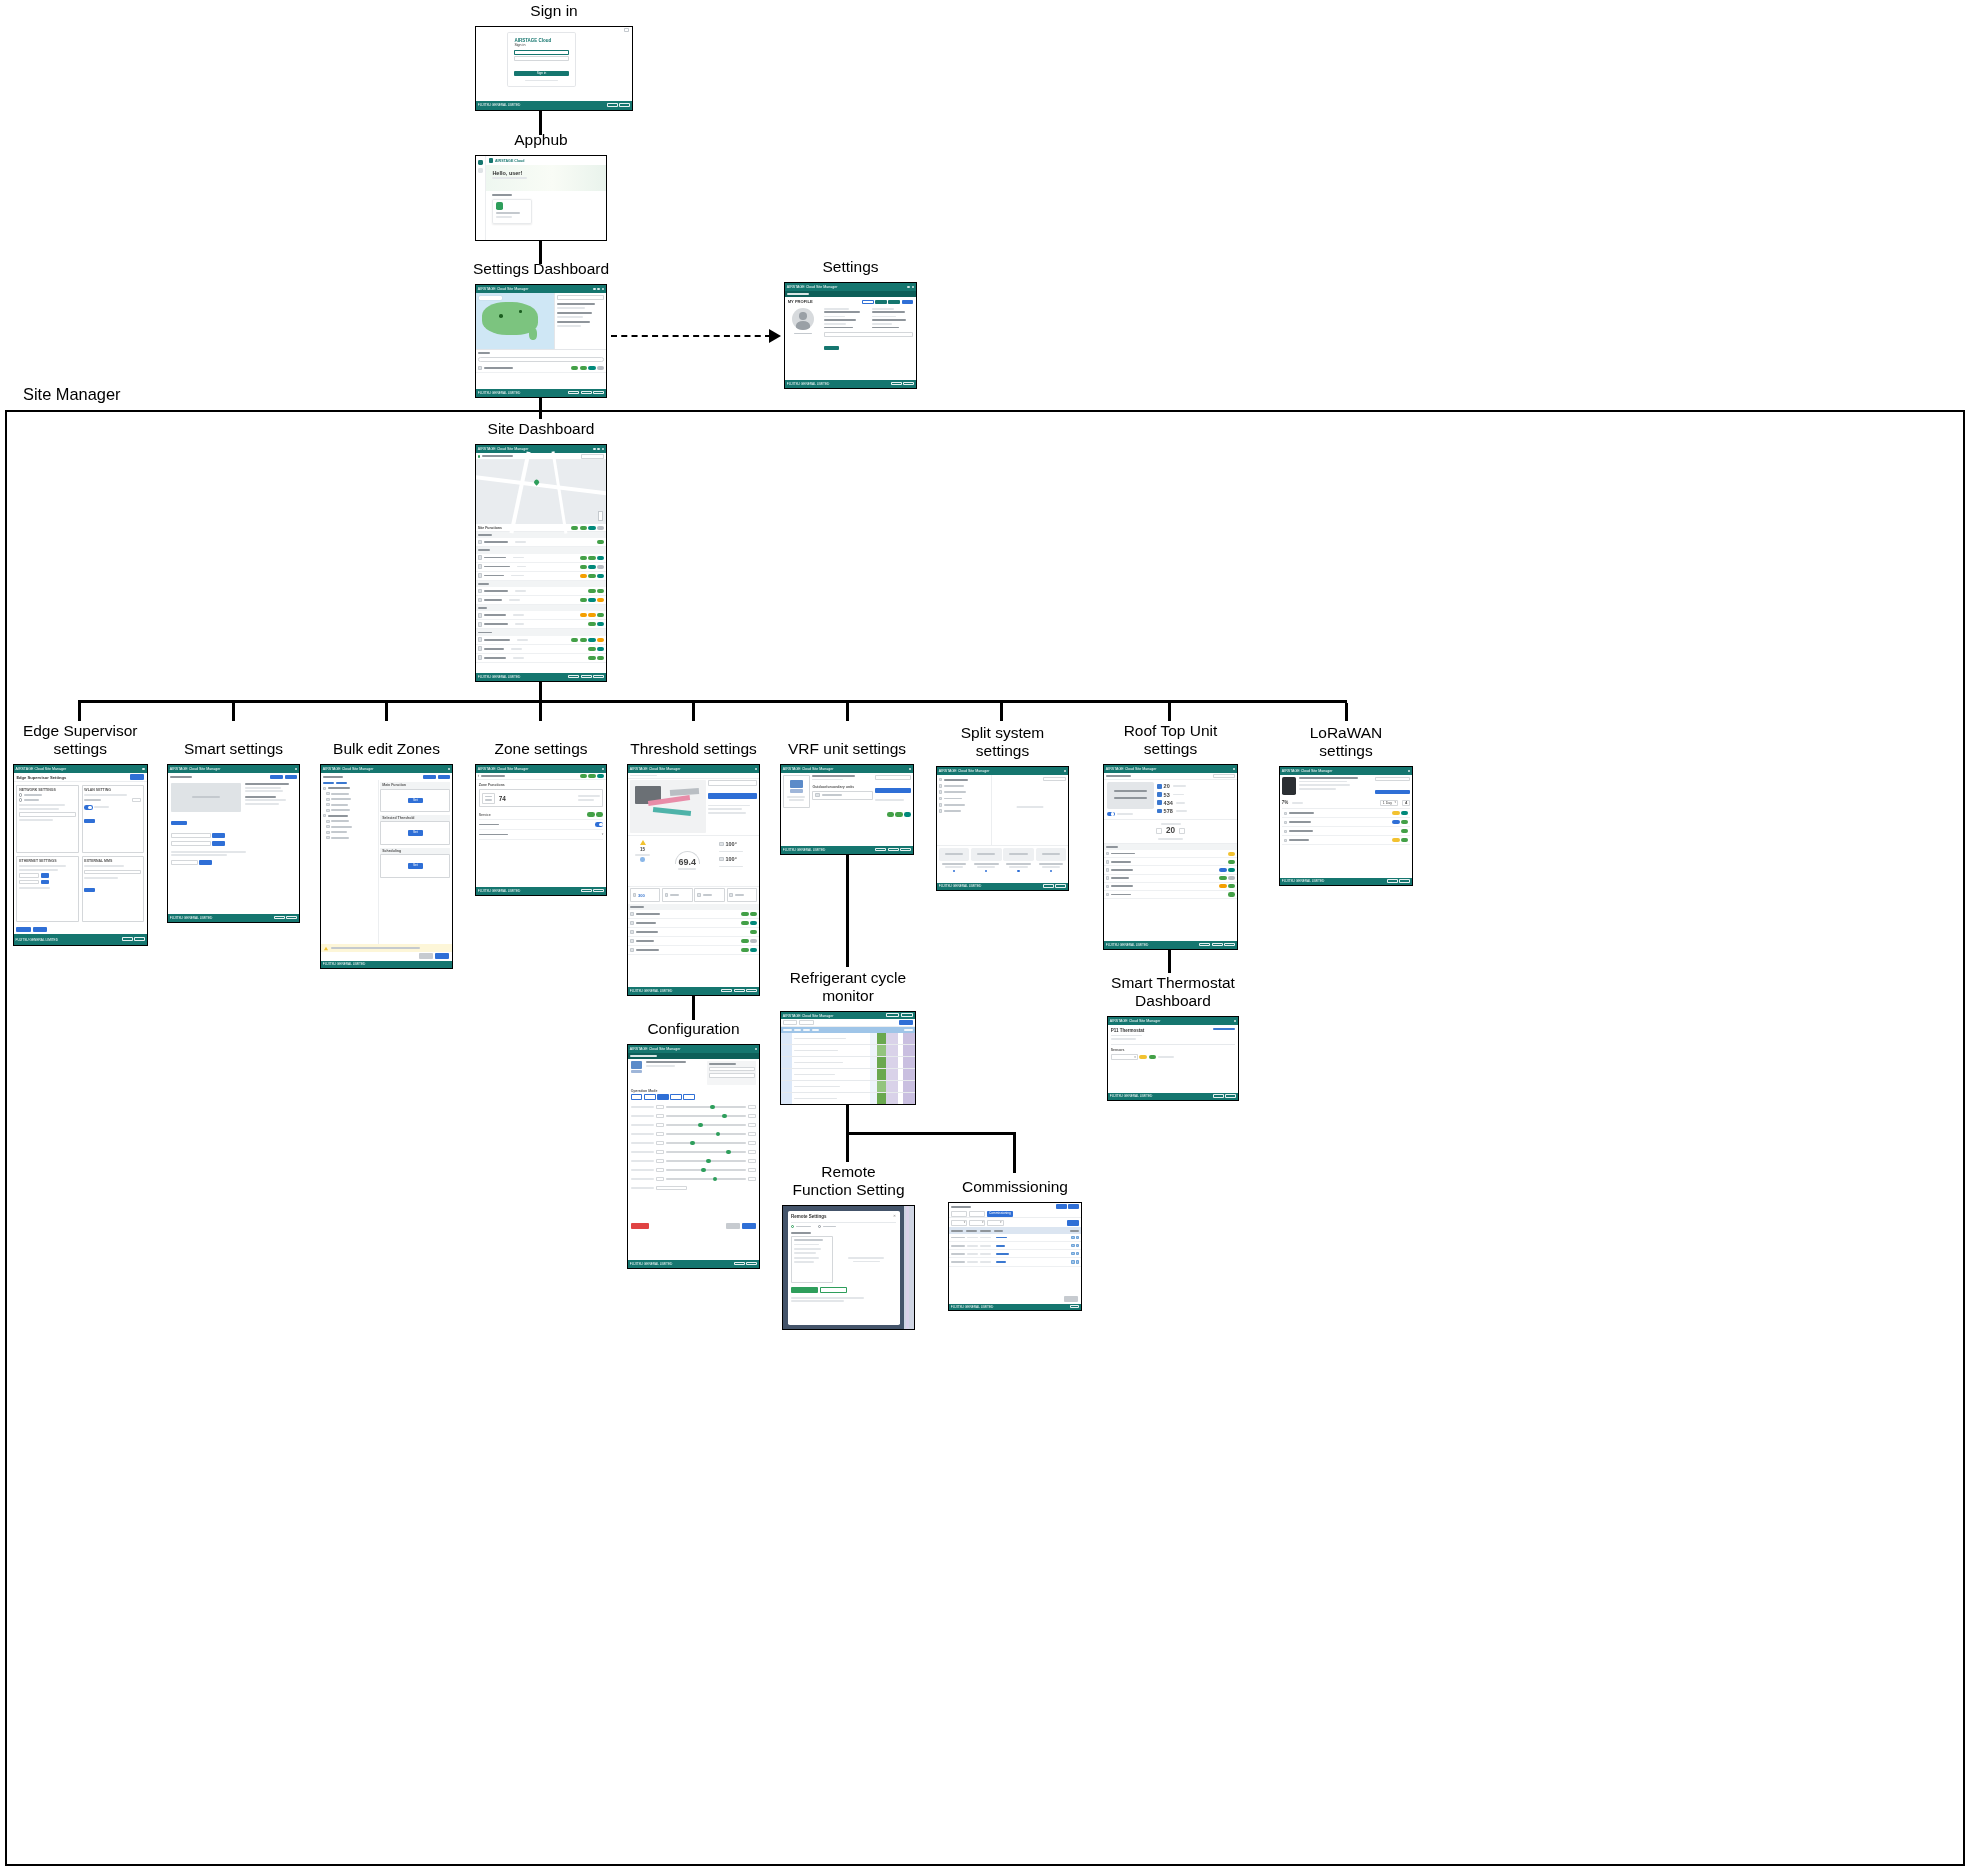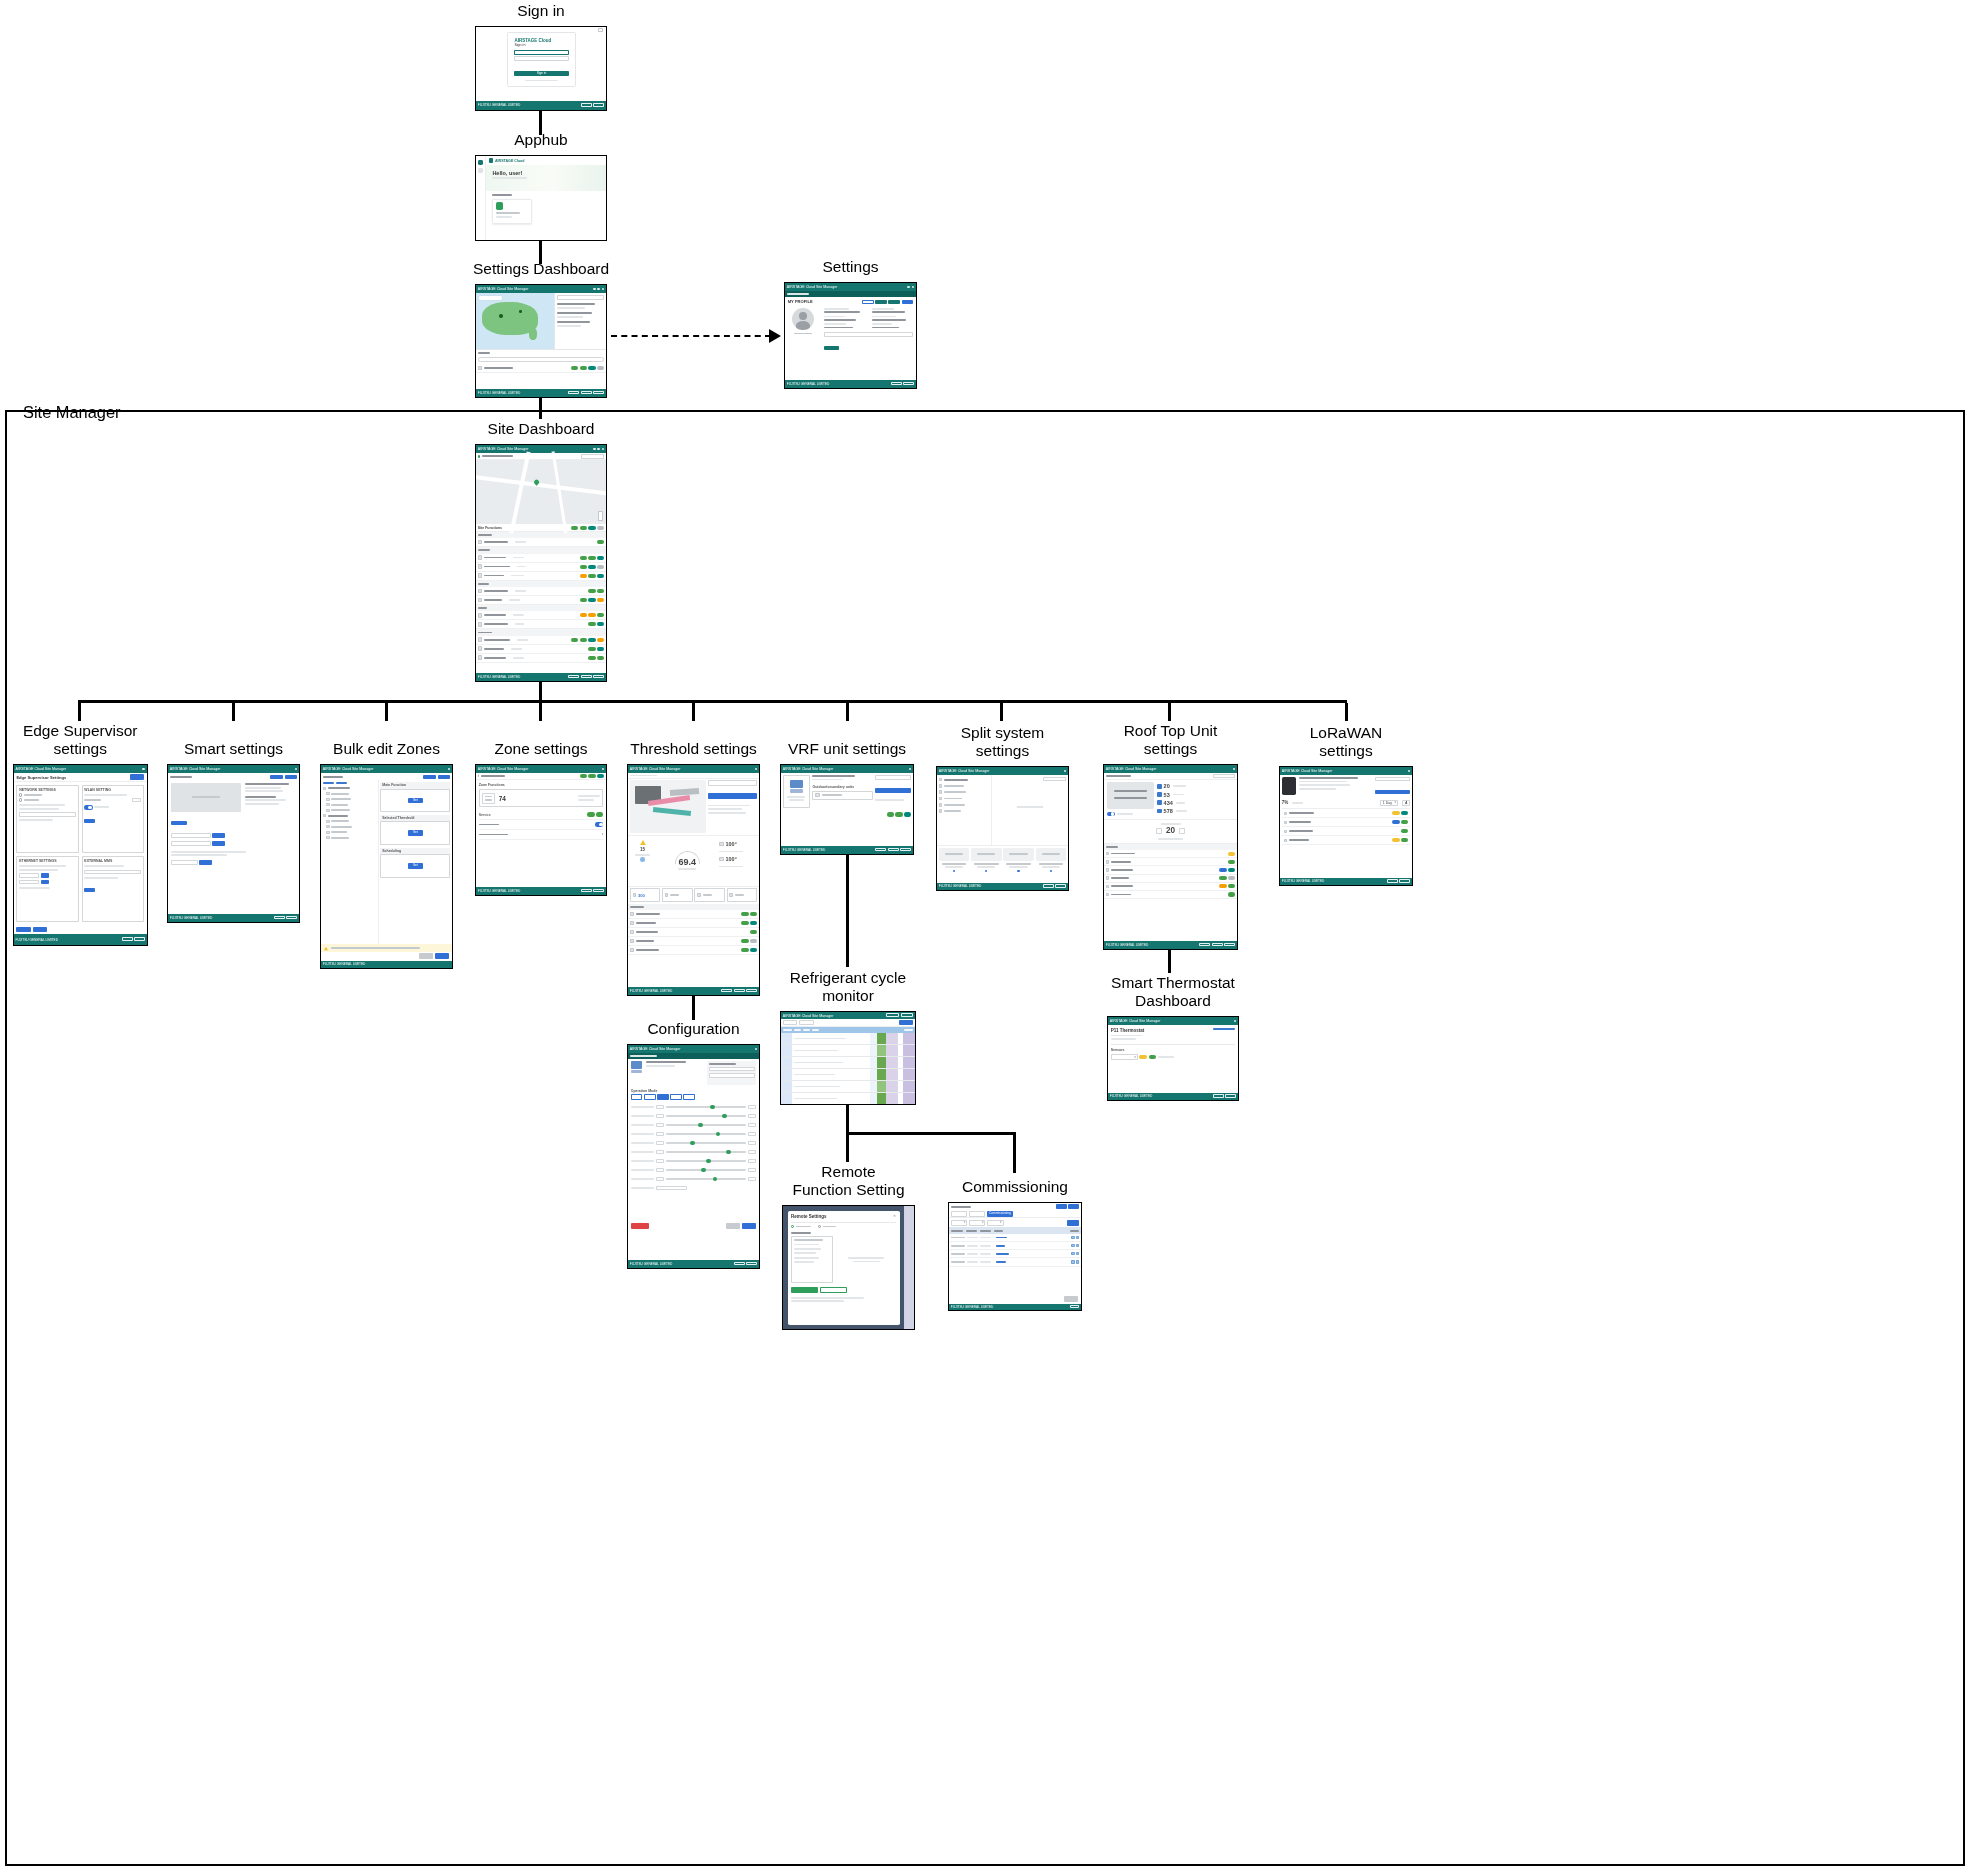--- a/index.html
+++ b/index.html
@@ -70,41 +70,41 @@
 <body>
 
 <div class="canvas">
 
   <div class="line" style="left:539px;top:111px;width:2.7px;height:23.6px"></div>
   <div class="line" style="left:539px;top:241px;width:2.7px;height:23px"></div>
   <div class="dashed" style="left:611px;top:335px;width:160px"></div>
   <div class="arrowhead" style="left:769px;top:329px"></div>
   <div class="line" style="left:539px;top:397px;width:2.7px;height:22px"></div>
   <div class="group-box" style="left:4.5px;top:410px;width:1960px;height:1456px"></div>
-  <div class="group-label" style="left:23px;top:403px">Site Manager</div>
+  <div class="group-label" style="left:23px;top:385px">Site Manager</div>
   <div class="line" style="left:539px;top:682px;width:2.7px;height:21px"></div>
   <div class="line" style="left:78px;top:700px;width:1269px;height:2.7px"></div>
   <div class="line" style="left:78px;top:703px;width:2.7px;height:18px"></div>
   <div class="line" style="left:232px;top:703px;width:2.7px;height:18px"></div>
   <div class="line" style="left:385px;top:703px;width:2.7px;height:18px"></div>
   <div class="line" style="left:539px;top:703px;width:2.7px;height:18px"></div>
   <div class="line" style="left:692px;top:703px;width:2.7px;height:18px"></div>
   <div class="line" style="left:846px;top:703px;width:2.7px;height:18px"></div>
   <div class="line" style="left:1000px;top:703px;width:2.7px;height:18px"></div>
   <div class="line" style="left:1168px;top:703px;width:2.7px;height:18px"></div>
   <div class="line" style="left:1345px;top:703px;width:2.7px;height:18px"></div>
   <div class="line" style="left:692px;top:996px;width:2.7px;height:23.6px"></div>
   <div class="line" style="left:846px;top:855px;width:2.7px;height:112px"></div>
   <div class="line" style="left:846px;top:1105px;width:2.7px;height:29px"></div>
   <div class="line" style="left:846px;top:1132px;width:170px;height:2.7px"></div>
   <div class="line" style="left:846px;top:1135px;width:2.7px;height:27px"></div>
   <div class="line" style="left:1013px;top:1135px;width:2.7px;height:38px"></div>
   <div class="line" style="left:1168px;top:950px;width:2.7px;height:23px"></div>
 
-  <div class="node" style="left:475px;top:25.5px;width:132px;height:85px">
+  <div class="node" style="left:475px;top:25.5px;width:158px;height:85px">
     <div class="node-label one">Sign in</div>
     <div class="mini">
       <div style="flex:1;position:relative">
         <div style="position:absolute;top:1.8px;right:2.7px;width:5.5px;height:3.6px;border:0.5px solid #c4c9ce;border-radius:0.9px"></div>
         <div style="position:absolute;left:31px;top:5.5px;width:69px;height:55px;border:0.5px solid #e4e6e9;border-radius:1.8px;padding:4.5px 6.4px">
           <div style="font-size:4.5px;font-weight:bold;color:#15766f">AIRSTAGE Cloud</div>
           <div class="t4" style="margin-top:0.9px">Sign in</div>
           <div style="height:4.5px;border:0.5px solid #15766f;border-radius:0.9px;margin-top:2.7px"></div>
           <div style="height:4.5px;border:0.5px solid #d4d7da;border-radius:0.9px;margin-top:1.8px"></div>
           <div class="btn-t" style="width:100%;height:5.5px;margin-top:2.7px;text-align:center;color:#fff;font-size:3.2px;line-height:5.5px">Sign in</div>

